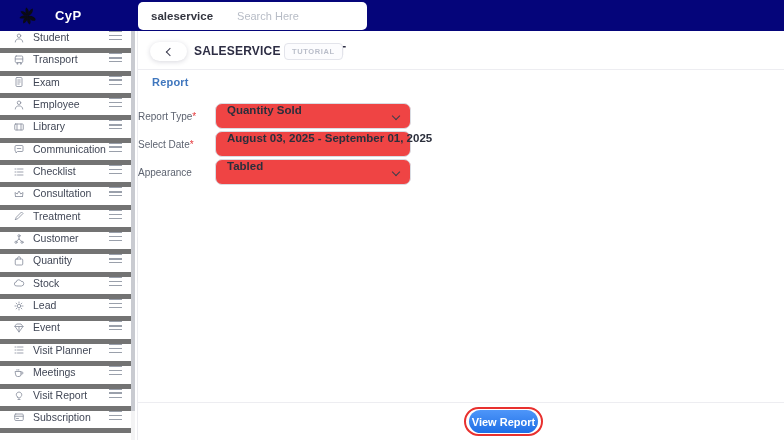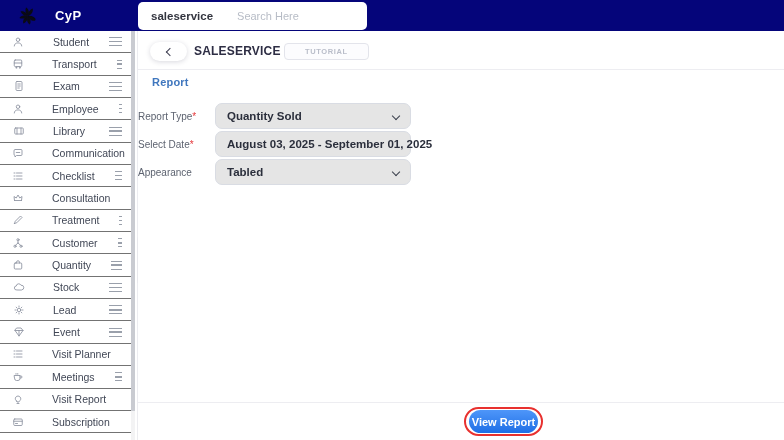--- a/index.html
+++ b/index.html
@@ -12,22 +12,22 @@
   .logo-wrap { position:absolute; left:16px; top:4px; width:24px; height:24px; }
   .logo-wrap svg { width:24px; height:24px; }
   .brand { position:absolute; left:55px; top:8px; color:#fff; font-size:13px; font-weight:bold; letter-spacing:.4px; }
   .searchbox { position:absolute; left:138px; top:2px; width:229px; height:28px; background:#fff;
     border-radius:5px; display:flex; align-items:center; padding-left:13px; gap:24px; }
   .search-module { font-size:11.5px; font-weight:bold; color:#33353f; }
   .search-ph { font-size:11px; color:#b7bcc6; }
 
   
   .sidebar { position:absolute; left:0; top:31px; width:131px; height:409px; background:#fff; }
-  .si { display:flex; align-items:center; height:22.35px; padding:0 9px 0 12px;
-    border-bottom:1px solid #737373; cursor:pointer;gap:20px; }
+  .si { display:flex; height:22.35px; padding:0 9px 0 12px;
+    border-bottom:5px solid #737373; cursor:pointer; }
   .si .ic { width:13px; height:13px; display:flex; align-items:center; justify-content:center; margin-right:8px; }
   .si .ic svg { width:12px; height:12px; fill:none; stroke:#8b919f; stroke-width:1.7;
     stroke-linecap:round; stroke-linejoin:round; }
   .si .lbl { font-size:10.5px; color:#414756; font-weight:500; white-space:nowrap; }
   .drag { margin-left:auto; width:13px; height:9px; border-top:1.5px solid #9aa0ab;
     border-bottom:1.5px solid #9aa0ab; position:relative; }
   .drag::after { content:""; position:absolute; left:0; right:0; top:50%; margin-top:-0.75px;
     height:1.5px; background:#9aa0ab; }
   .scrollbar { position:absolute; left:131px; top:31px; width:4px; height:409px; background:#f3f3f4; }
   .scroll-thumb { position:absolute; left:0; top:0; width:4px; height:380px; background:#c9cbd1; }
@@ -41,32 +41,32 @@
 
   
   .main { position:absolute; left:138px; top:31px; width:646px; height:409px; background:#fff; }
   .back-pill { position:absolute; left:12px; top:11px; width:37px; height:19px; background:#fff;
     border-radius:11px; box-shadow:0 1px 5px rgba(40,40,70,.18); display:flex; align-items:center;
     justify-content:center; cursor:pointer; }
   .chev-back { width:6px; height:6px; border-left:1.7px solid #3b3b4f; border-bottom:1.7px solid #3b3b4f;
     transform:rotate(45deg); margin-left:2px; }
   .crumb-title { position:absolute; left:56px; top:13px; font-size:12px; font-weight:bold;
     color:#2e2e44; letter-spacing:.2px; }
-  .badge { position:absolute; left:146px; top:12px; padding:3px 20px; border:1px solid #e3e4eb;
+  .badge { position:absolute; left:146px; top:12px; padding:3px 7px; border:1px solid #e3e4eb;
     border-radius:4px; background:#fcfcfe; font-size:7.5px; font-weight:bold; color:#b9bdc9; letter-spacing:.6px; }
   .hr1 { position:absolute; left:0; top:38px; width:646px; height:1px; background:#ededf1; }
   .section-title { position:absolute; left:14px; top:45px; font-size:11px; font-weight:bold;
     color:#4077BE; letter-spacing:.2px;text-align:right; }
 
   .form-rows { position:absolute; left:0; top:72px; }
   .frow { display:flex; align-items:center; height:26px; margin-bottom:2px; }
   .flabel { width:70px; text-align:left; margin-right:7px; font-size:10px; color:#5d6370; }
   .req { color:#e5383b; }
   .control { position:relative; width:196px; height:26px; border:1px solid #d9dce3; border-radius:7px;
-    background:#e5e5e5; display:flex; align-items:center; padding:0 24px 0 11px; font-size:11.5px;
+    background:#ef4444; display:flex; align-items:flex-start; padding:0 24px 0 11px; font-size:11.5px;
     font-weight:600; color:#2b2f3c; white-space:nowrap; cursor:pointer; }
   .control.noarrow { padding-right:6px; }
   .chev-down { position:absolute; right:11px; top:9px; width:6px; height:6px;
     border-right:1.5px solid #3a3f4c; border-bottom:1.5px solid #3a3f4c; transform:rotate(45deg); }
 
   .hr2 { position:absolute; left:0; top:371px; width:646px; height:1px; background:#ededf1; }
   .annotation-ring { position:absolute; left:326px; top:376px; width:79px; height:29px;
     border:2.5px solid #E8312F; border-radius:15px; }
   .view-btn { position:absolute; left:331px; top:379px; width:69px; height:23px; border:none;
     border-radius:12px; background:linear-gradient(180deg,#4E96F9,#1F6FE6); color:#fff;

